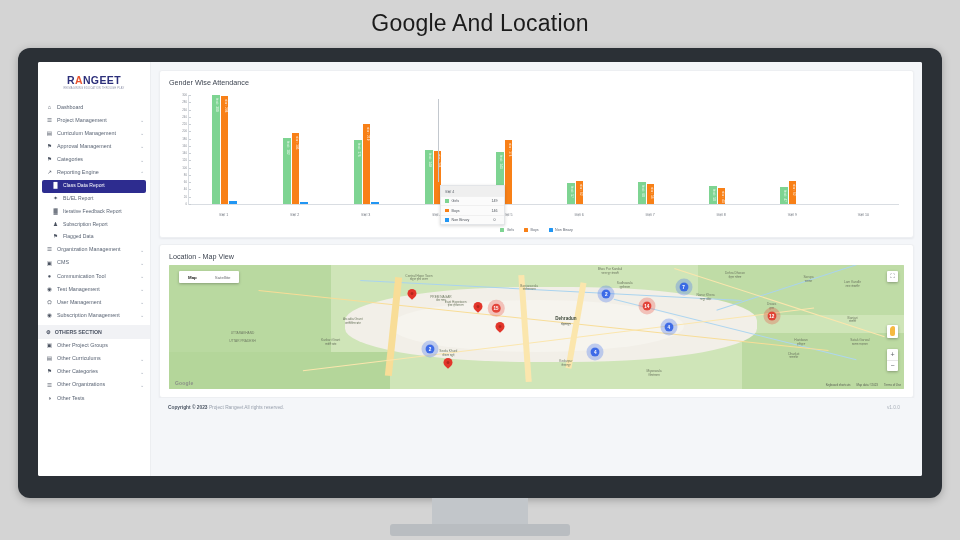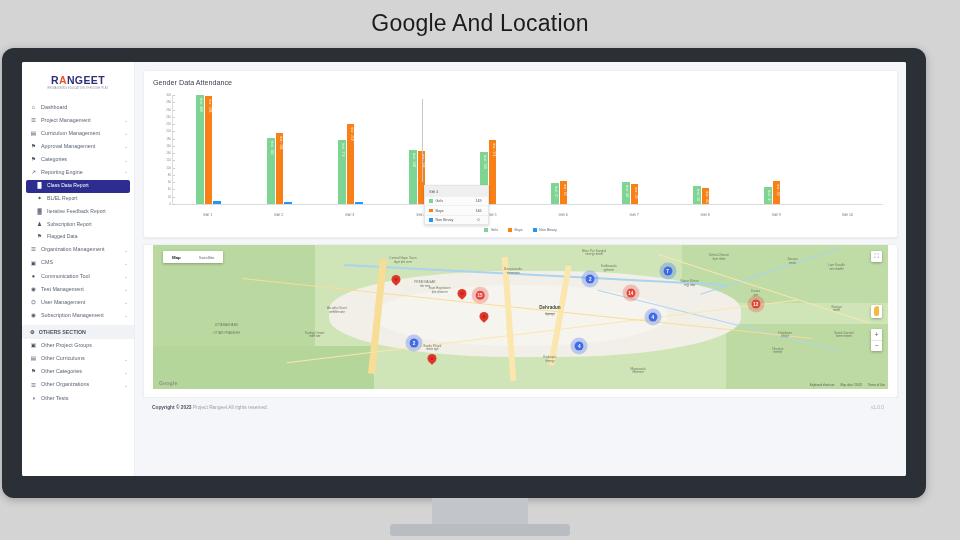--- a/index.html
+++ b/index.html
@@ -12,21 +12,21 @@
 
   
   .slide-title {
     position: absolute; top: 0; left: 0; width: 960px; height: 46px;
     display: flex; align-items: center; justify-content: center;
     font-size: 23px; color: #1b1b1b; letter-spacing: .2px;
   }
 
   
   .monitor {
-    position: absolute; left: 2px; top: 48px; width: 924px; height: 450px;
+    position: absolute; left: 18px; top: 48px; width: 924px; height: 450px;
     background: #2b3036; border-radius: 12px; padding: 14px 20px 22px 20px;
     box-shadow: 0 2px 8px rgba(0,0,0,.25);
   }
   .screen {
     width: 100%; height: 100%; background: #ffffff; border-radius: 2px;
     overflow: hidden; position: relative; display: flex;
   }
   .stand-neck {
     position: absolute; left: 432px; top: 498px; width: 96px; height: 26px;
     background: #c2c6ca;
@@ -350,21 +350,21 @@
             <span class="ico">◑</span>
             <span class="lbl">Other Tests</span>
             <span class="chev"></span>
           </div>
         </nav>
       </aside>
 
       <div class="main">
 
         <section class="card chart-card">
-          <div class="card-title">Gender Data Attendance</div>
+          <div class="card-title">Gender Wise Attendance</div>
           <div class="chart-area">
             <div class="plot">
               <div id="yticks">
                   <div class="ytick" style="top: 0%;">300</div>
                   <div class="ytick" style="top: 6.66667%;">280</div>
                   <div class="ytick" style="top: 13.3333%;">260</div>
                   <div class="ytick" style="top: 20%;">240</div>
                   <div class="ytick" style="top: 26.6667%;">220</div>
                   <div class="ytick" style="top: 33.3333%;">200</div>
                   <div class="ytick" style="top: 40%;">180</div>
@@ -509,20 +509,21 @@
                 <span>Boys</span>
               </div>
               <div class="legend-item">
                 <span class="swatch" style="background: rgb(33, 150, 243);"></span>
                 <span>Non Binary</span>
               </div>
             </div>
         </section>
 
         <section class="card map-card">
+          <div class="card-title">Location - Map View</div>
           <div class="map-shell">
             <div class="map-canvas" id="map-canvas" style="background: rgb(207, 229, 184);">
                 <div class="mc-green" style="left: 0%; top: 0%; width: 22%; height: 100%; background: rgb(185, 217, 160);"></div>
                 <div class="mc-green" style="left: 72%; top: 0%; width: 28%; height: 40%; background: rgb(191, 220, 166);"></div>
                 <div class="mc-green" style="left: 78%; top: 55%; width: 22%; height: 45%; background: rgb(188, 218, 162);"></div>
                 <div class="mc-green" style="left: 0%; top: 70%; width: 30%; height: 30%; background: rgb(180, 214, 154);"></div>
                 <div class="mc-city" style="left: 24%; top: 18%; width: 56%; height: 60%; background: rgb(242, 239, 232); border-radius: 45%;"></div>
                 <div class="mc-city" style="left: 30%; top: 28%; width: 40%; height: 42%; background: rgb(246, 244, 238); border-radius: 50%;"></div>
                 <div class="mc-river" style="left: 26%; top: 20%; width: 52%; height: 1.2%; background: rgb(169, 211, 239); transform: rotate(3deg);"></div>
                 <div class="mc-river" style="left: 74%; top: 18%; width: 20%; height: 1%; background: rgb(169, 211, 239); transform: rotate(-18deg);"></div>

